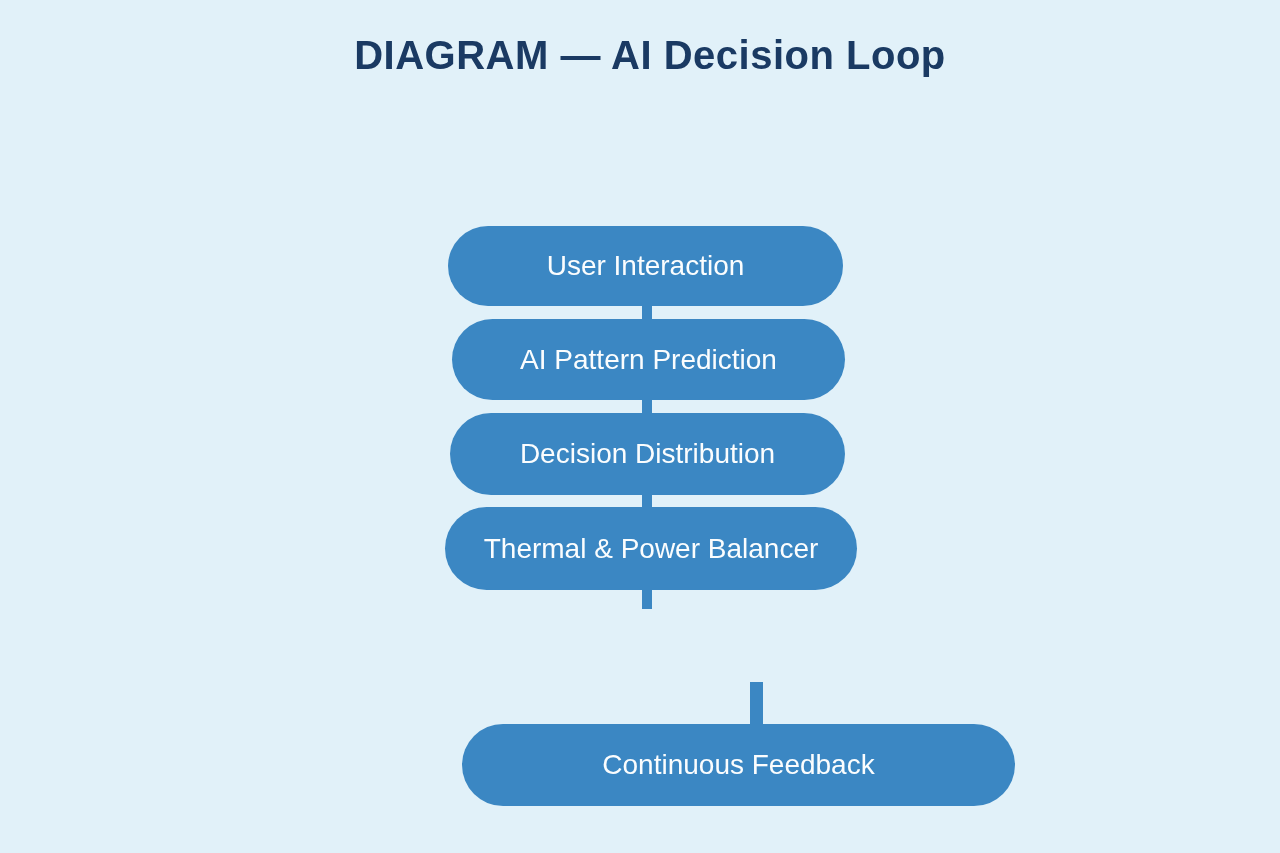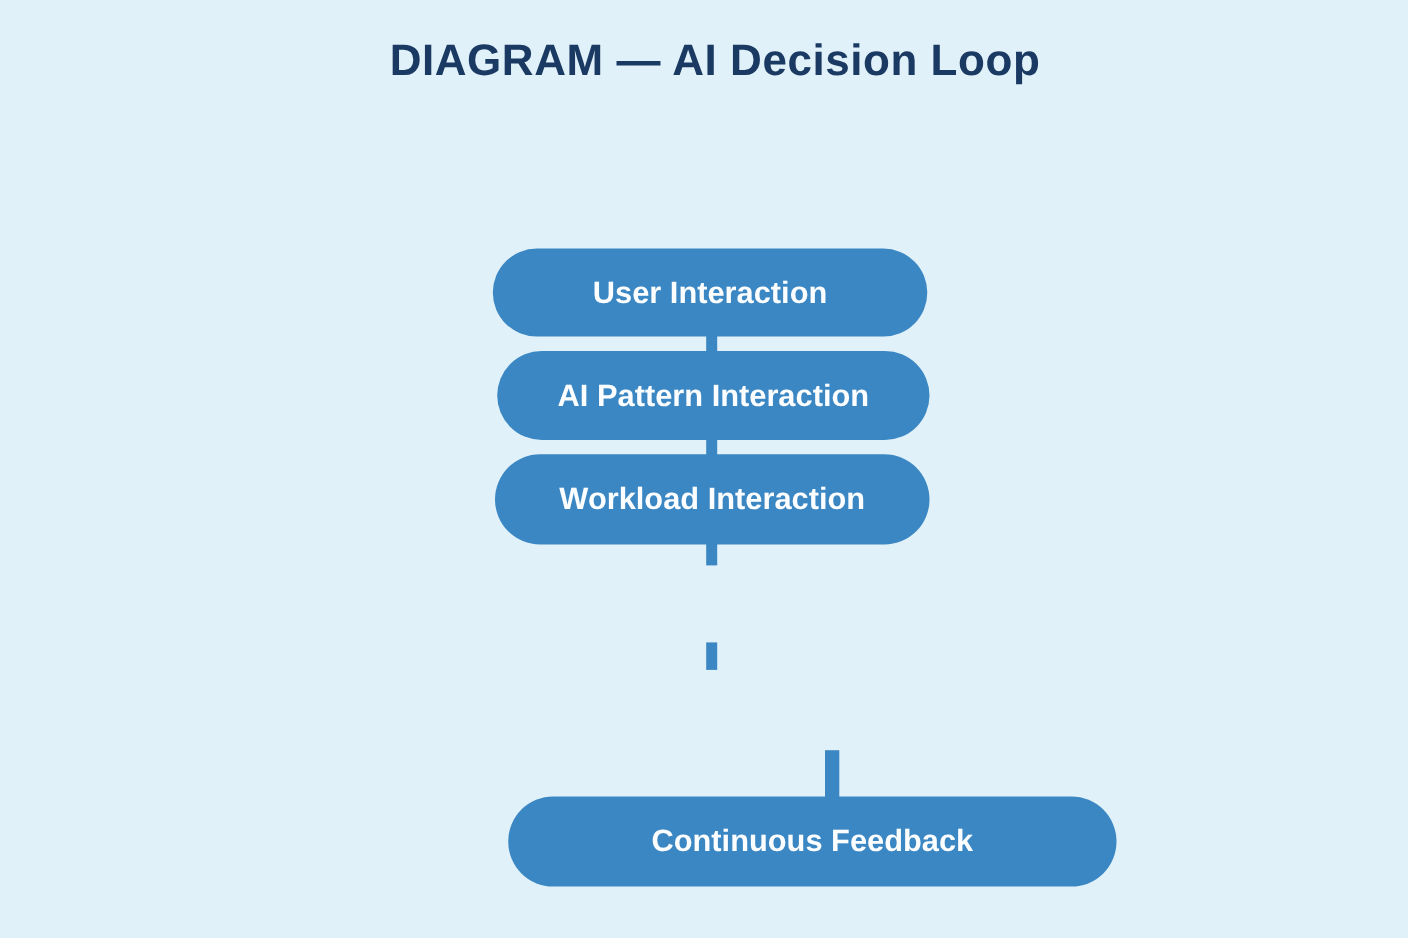--- a/index.html
+++ b/index.html
@@ -32,21 +32,21 @@
     color: var(--title-text, #1a3a63);
   }
   .pill {
     position: absolute;
     background: var(--node-fill, #3b87c3);
     border-radius: 45px;
     display: flex;
     align-items: center;
     justify-content: center;
     color: var(--node-text, #fbfdfe);
-    font-weight: bold;
+    font-weight: normal;
     font-size: 28px;
     white-space: nowrap;
     z-index: 2;
   }
   .conn {
     position: absolute;
     background: var(--node-fill, #3b87c3);
     z-index: 1;
   }
   
@@ -70,31 +70,34 @@
 
   <h1 class="title">DIAGRAM — AI Decision Loop</h1>
 
   <div class="pill p1">
     <span>User Interaction</span>
   </div>
 
   <div class="conn c1"></div>
 
   <div class="pill p2">
-    <span>AI Pattern Interaction</span>
+    <span>AI Pattern Prediction</span>
   </div>
 
   <div class="conn c2"></div>
 
   <div class="pill p3">
-    <span>Workload Interaction</span>
+    <span>Decision Distribution</span>
   </div>
 
   <div class="conn c3"></div>
 
+  <div class="pill p4">
+    <span>Thermal &amp; Power Balancer</span>
+  </div>
 
   <div class="conn c4"></div>
 
 
   <div class="conn c5"></div>
 
   <div class="pill p6">
     <span>Continuous Feedback</span>
   </div>
 

